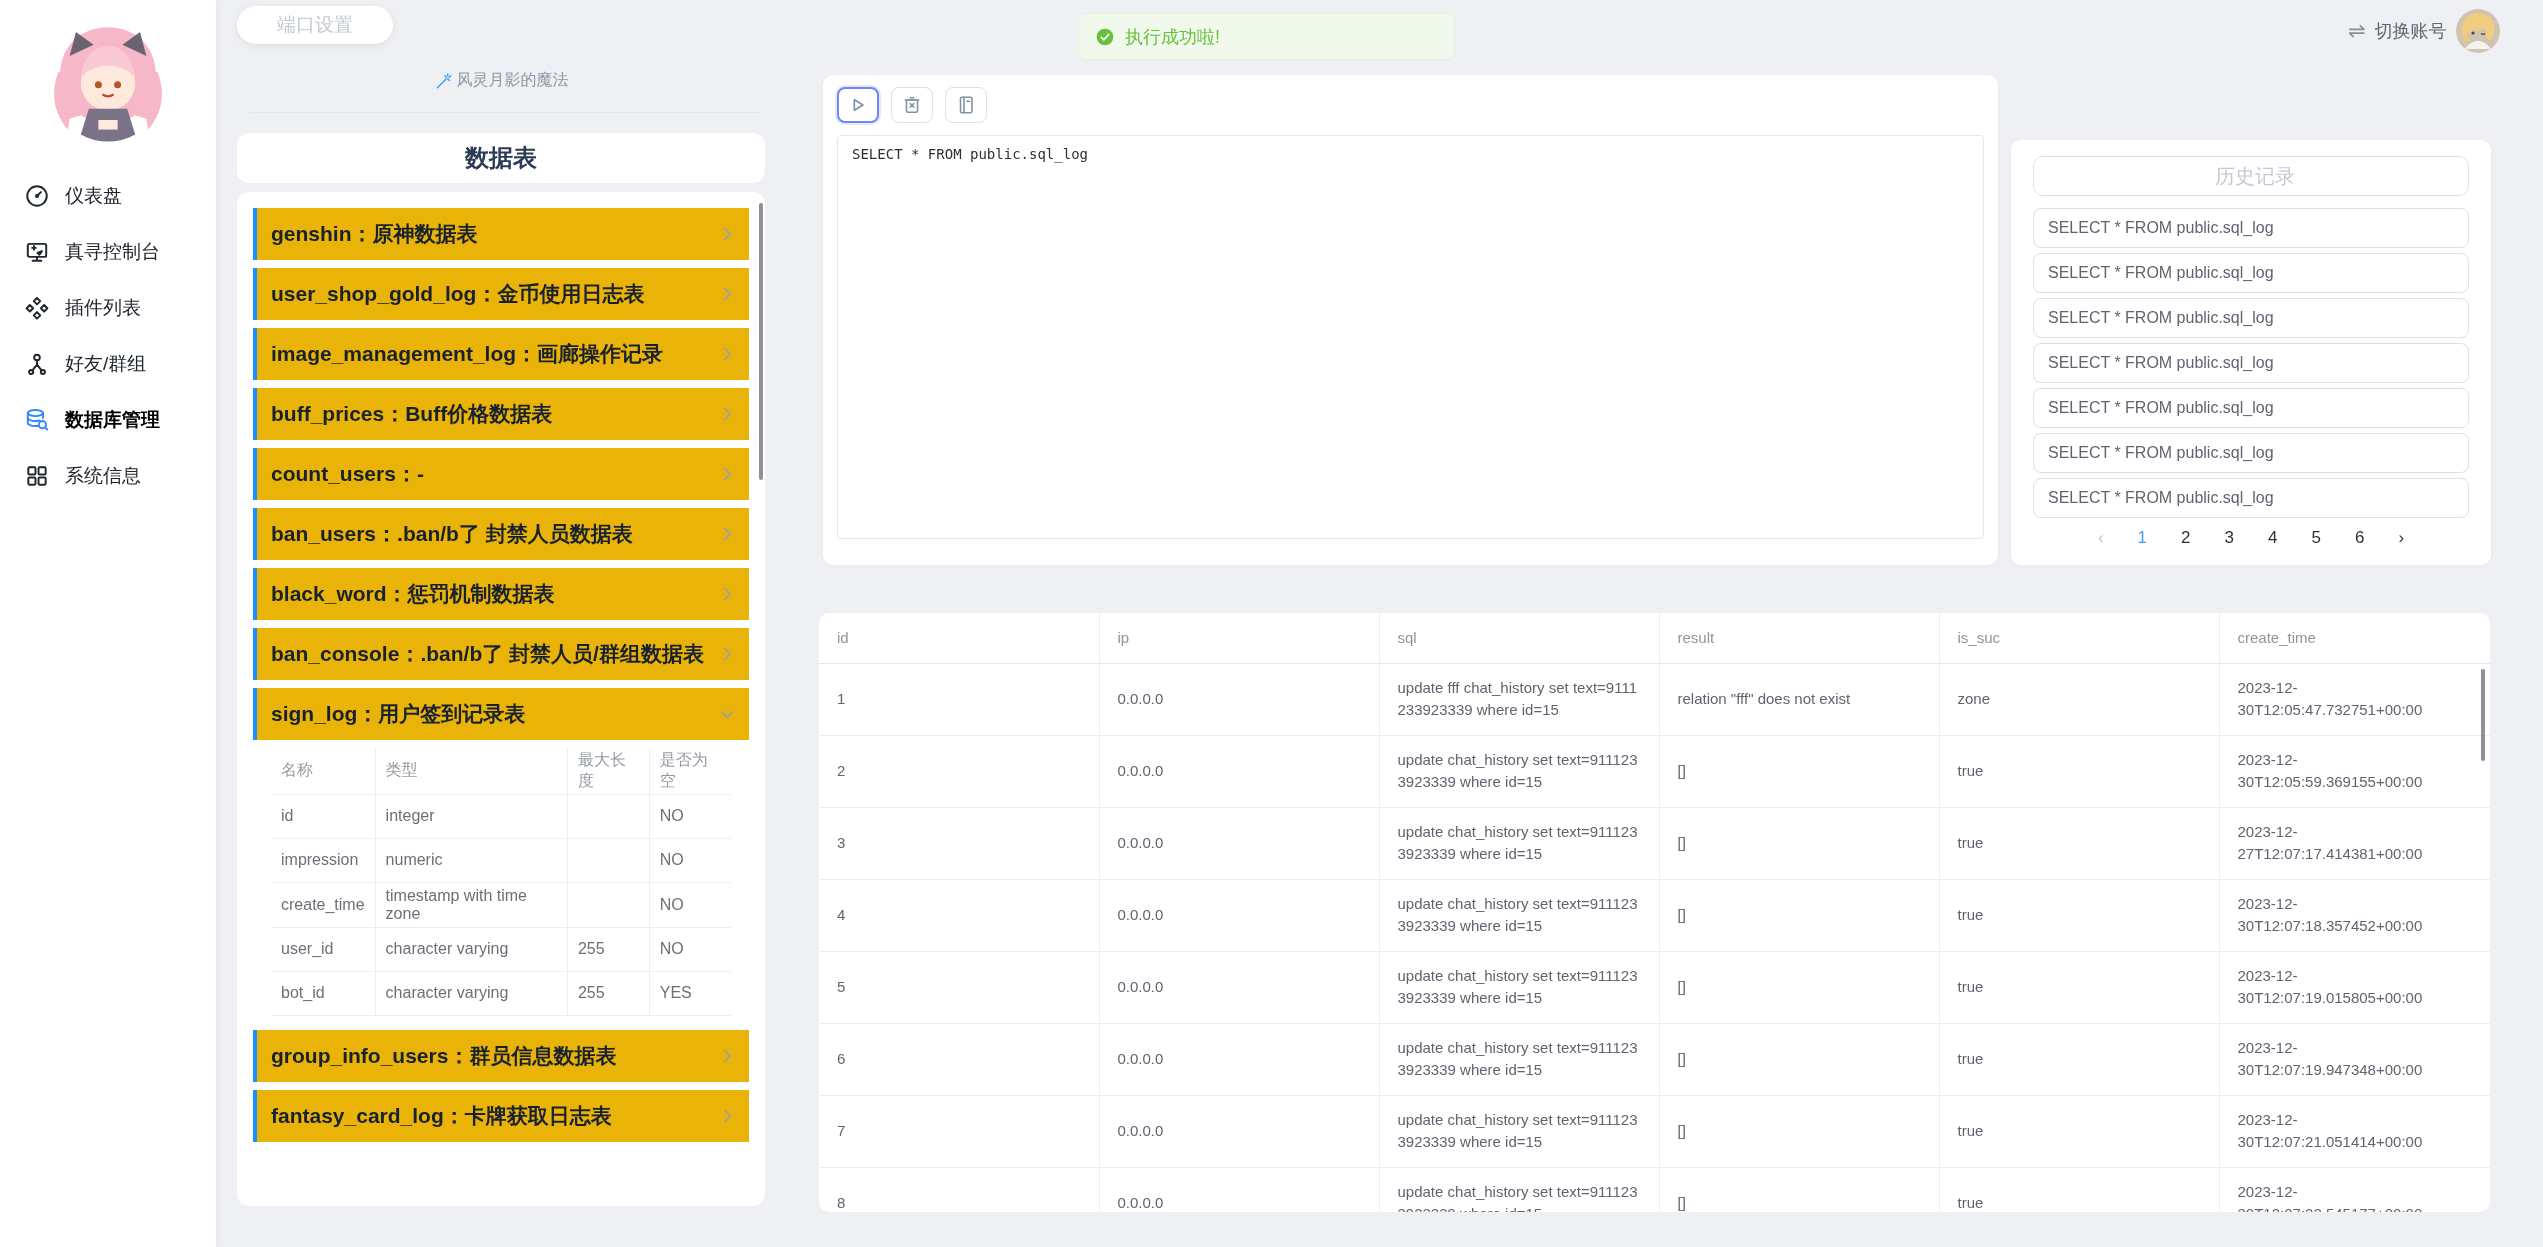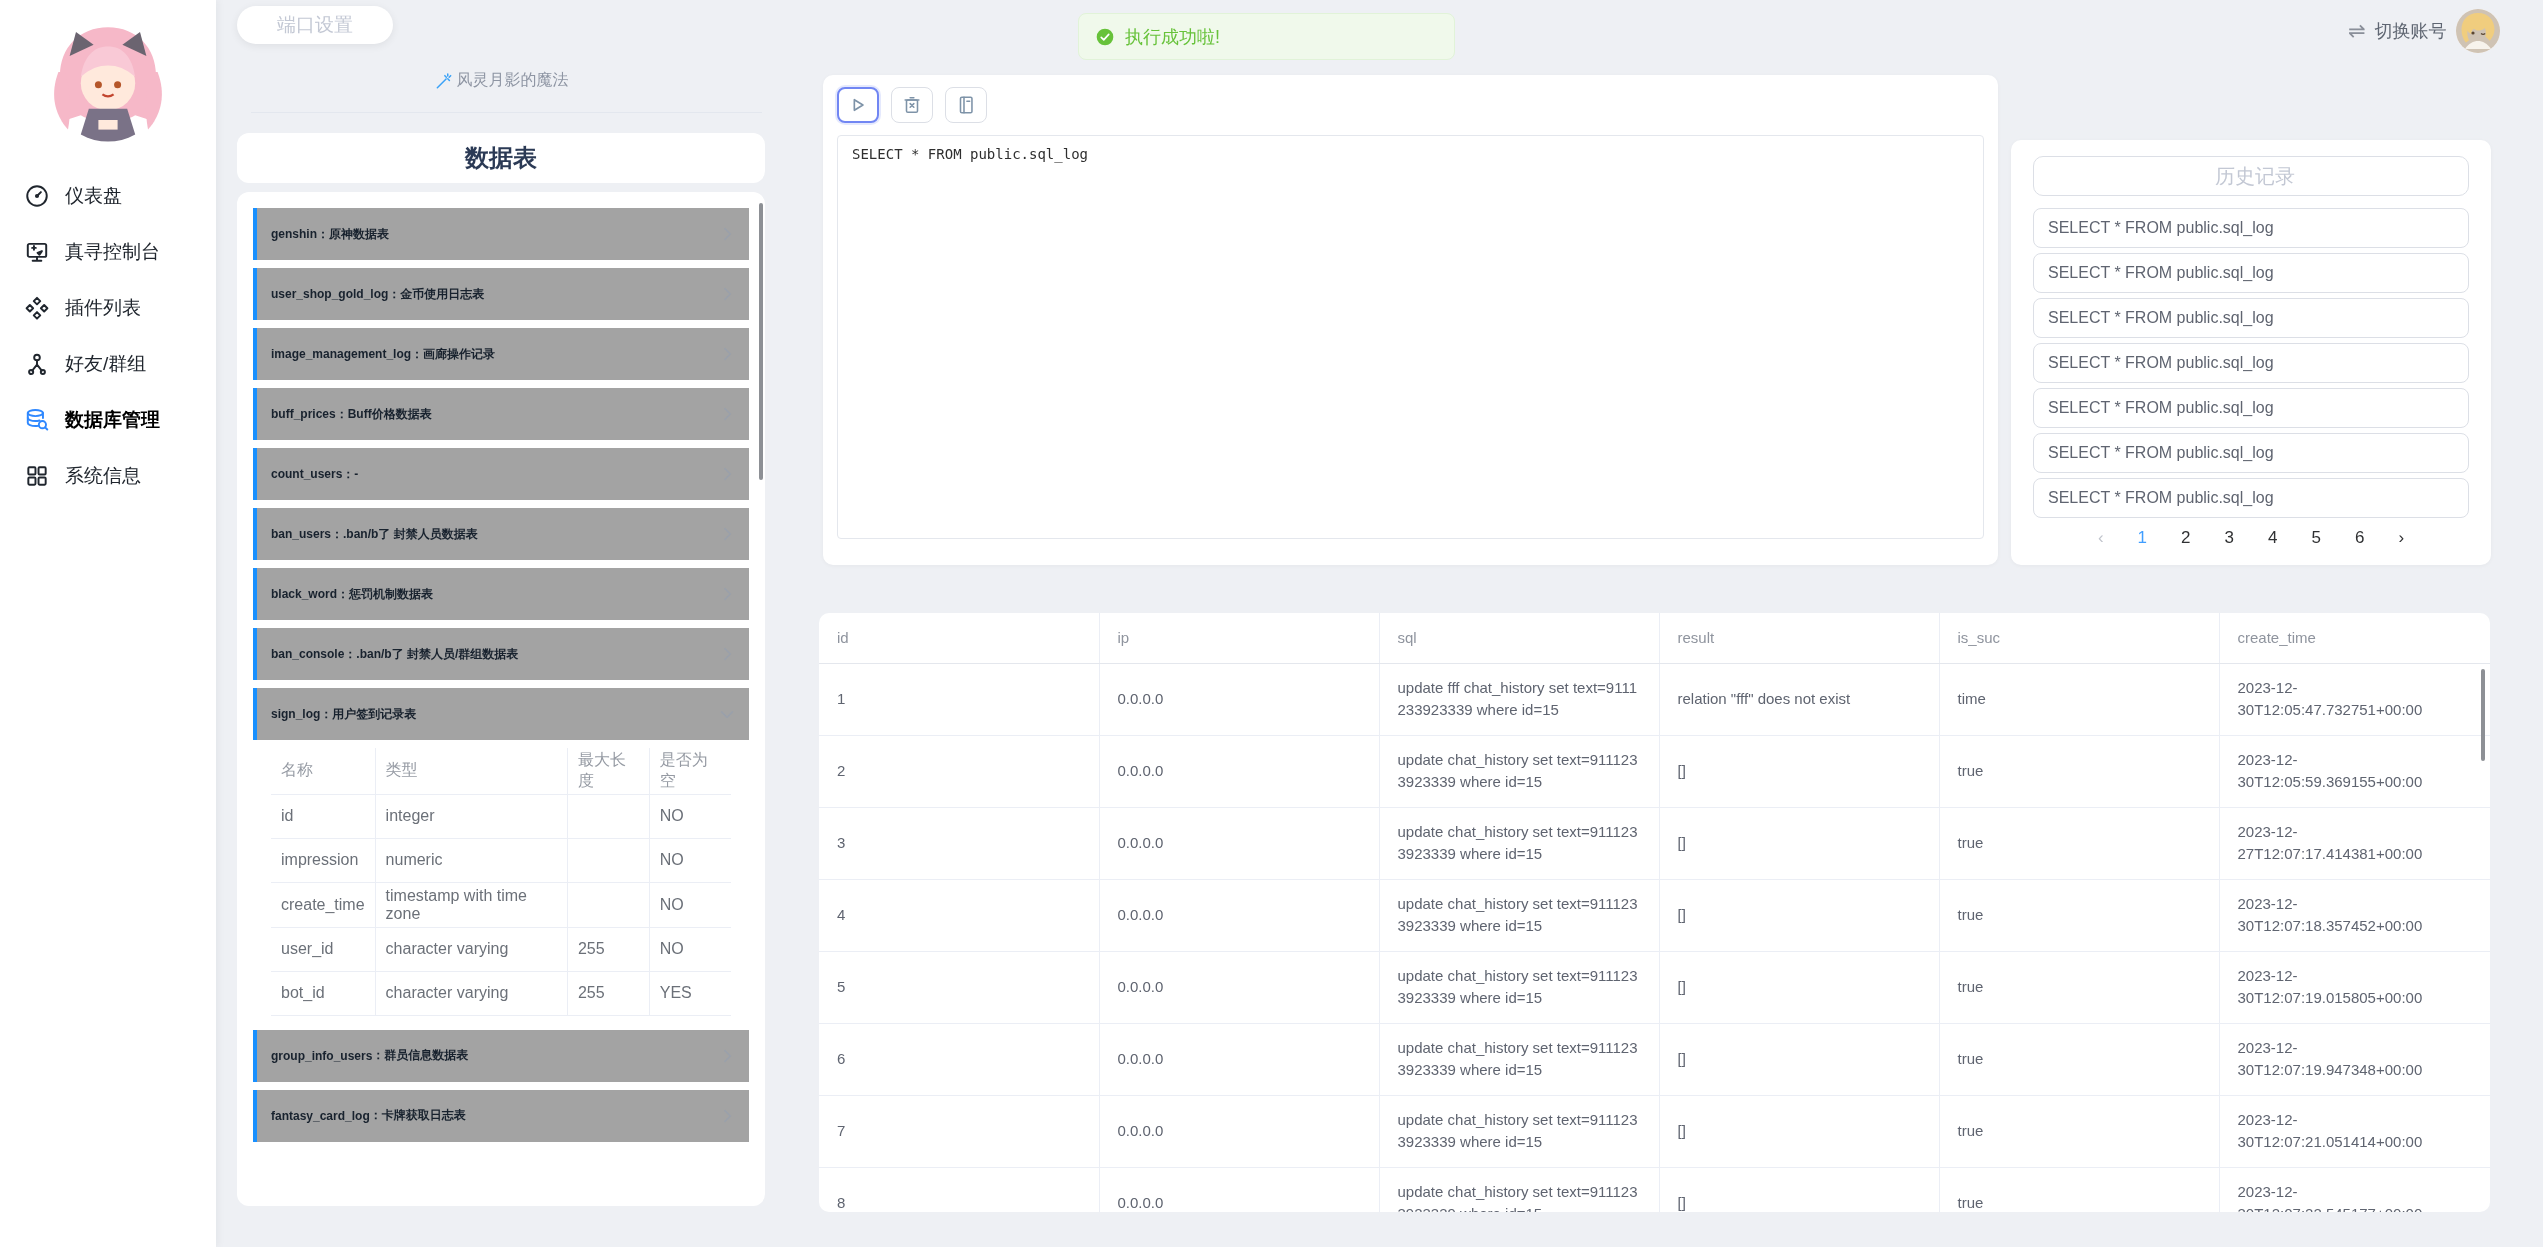--- a/index.html
+++ b/index.html
@@ -38,23 +38,23 @@
   
   .wizard { position:absolute; left:237px; top:70px; width:528px; text-align:center;
             color:#8e95a3; font-size:16px; display:flex; justify-content:center; align-items:center; gap:3px; }
   .wizard .icon { width:20px; height:20px; color:#3aa2f7; }
   .divider { position:absolute; left:251px; top:112px; width:511px; height:1px; background:#e3e7ee; }
   .tables-title { position:absolute; left:237px; top:133px; width:528px; height:50px; background:#fff;
                   border-radius:12px; display:flex; align-items:center; justify-content:center;
                   font-size:24px; font-weight:700; color:#2b3a55; }
   .tables-card { position:absolute; left:237px; top:192px; width:528px; height:1014px; background:#fff;
                  border-radius:12px; padding:16px 16px 8px; overflow:hidden; }
-  .tbl-item { display:flex; align-items:center; height:52px; background:#a3a3a3;
+  .tbl-item { display:flex; align-items:center; height:52px; background:#eab308;
               border-left:4px solid #1890ff; margin-bottom:8px; padding:0 12px 0 14px;
-              font-size:12px; font-weight:700; color:#18222e; cursor:pointer; }
+              font-size:21px; font-weight:700; color:#18222e; cursor:pointer; }
   .tbl-item .chev { width:20px; height:20px; margin-left:auto; color:#9aa0aa; flex:none; }
   .schema { width:calc(100% - 36px); margin:4px 18px 14px; border-collapse:collapse; font-size:16px; }
   .schema th { color:#959aa3; font-weight:400; text-align:left; height:46px; padding:0 10px;
                border-bottom:1px solid #ebeef5; }
   .schema td { color:#6b7078; height:44px; padding:4px 10px; border-bottom:1px solid #ebeef5; }
   .schema th + th, .schema td + td { border-left:1px solid #ebeef5; }
   .tables-scrollbar { position:absolute; right:2px; top:11px; width:4px; height:277px;
                       background:#8d9095; border-radius:2px; }
 
   
@@ -465,21 +465,21 @@
           <th>is_suc</th>
           <th>create_time</th>
         </tr>
       </thead>
     <tbody id="results-body">
         <tr>
           <td>1</td>
           <td>0.0.0.0</td>
           <td class="col-sql">update fff chat_history set text=9111233923339 where id=15</td>
           <td>relation "fff" does not exist</td>
-          <td>time</td>
+          <td>zone</td>
           <td>2023-12-30T12:05:47.732751+00:00</td>
         </tr>
         <tr>
           <td>2</td>
           <td>0.0.0.0</td>
           <td class="col-sql">update chat_history set text=9111233923339 where id=15</td>
           <td>[]</td>
           <td>true</td>
           <td>2023-12-30T12:05:59.369155+00:00</td>
         </tr>

